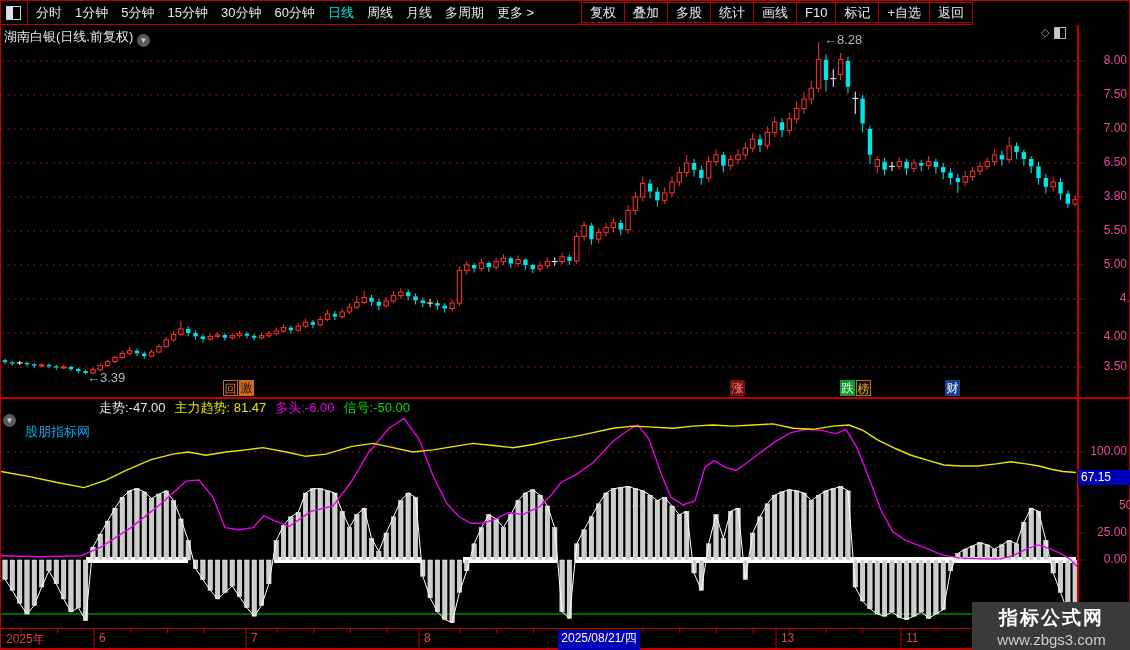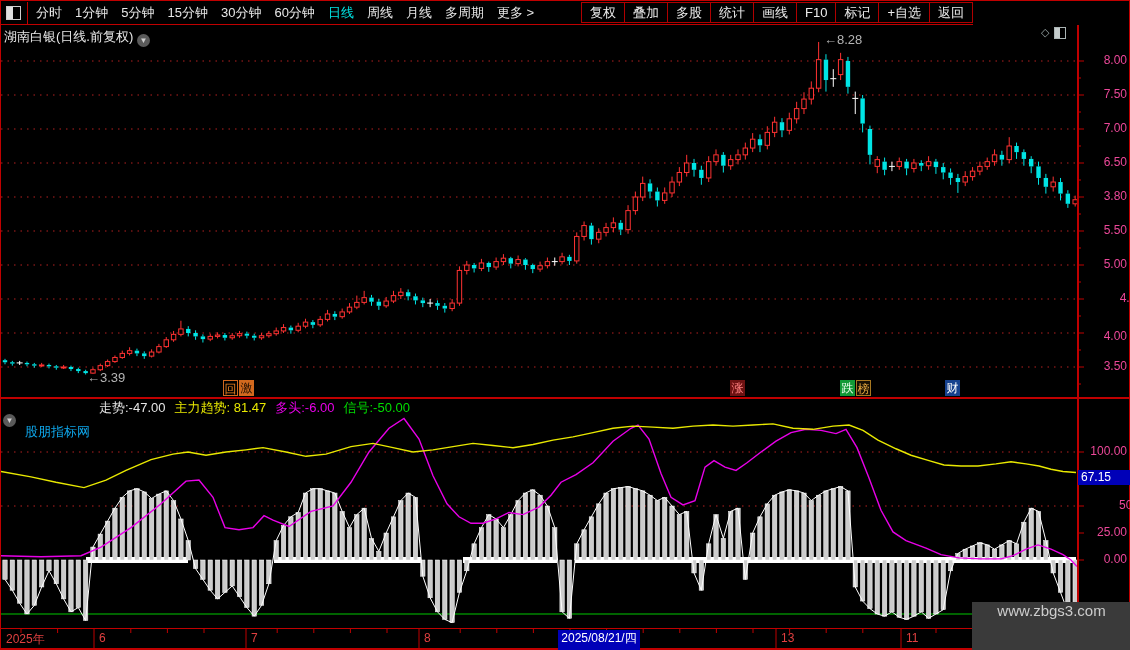--- a/index.html
+++ b/index.html
@@ -823,15 +823,16 @@
   <div class="badge" id="value-badge" style="left: 1077px; width: 51px; height: 15px; line-height: 15px; padding-left: 3px; top: 469px;">67.15</div>
   <div class="badge" id="date-badge" style="top: 629px; height: 29px; line-height: 17px; text-align: center; left: 557px; width: 82px;">2025/08/21/四</div>
 
   <div class="hline" style="top:396px;height:2px;"></div>
   <div class="hline" style="top:627px;height:1px;"></div>
   <div class="hline" style="top:647px;height:2px;"></div>
   <div class="vline" style="left:1076px;top:24px;width:2px;height:624px;"></div>
   <div class="vline" style="left:1128px;top:0px;width:2px;height:650px;"></div>
 
   <div class="watermark">
+    <div class="wm1">指标公式网</div>
     <div class="wm2">www.zbgs3.com</div>
   </div>
 </div>
 
 </body></html>

